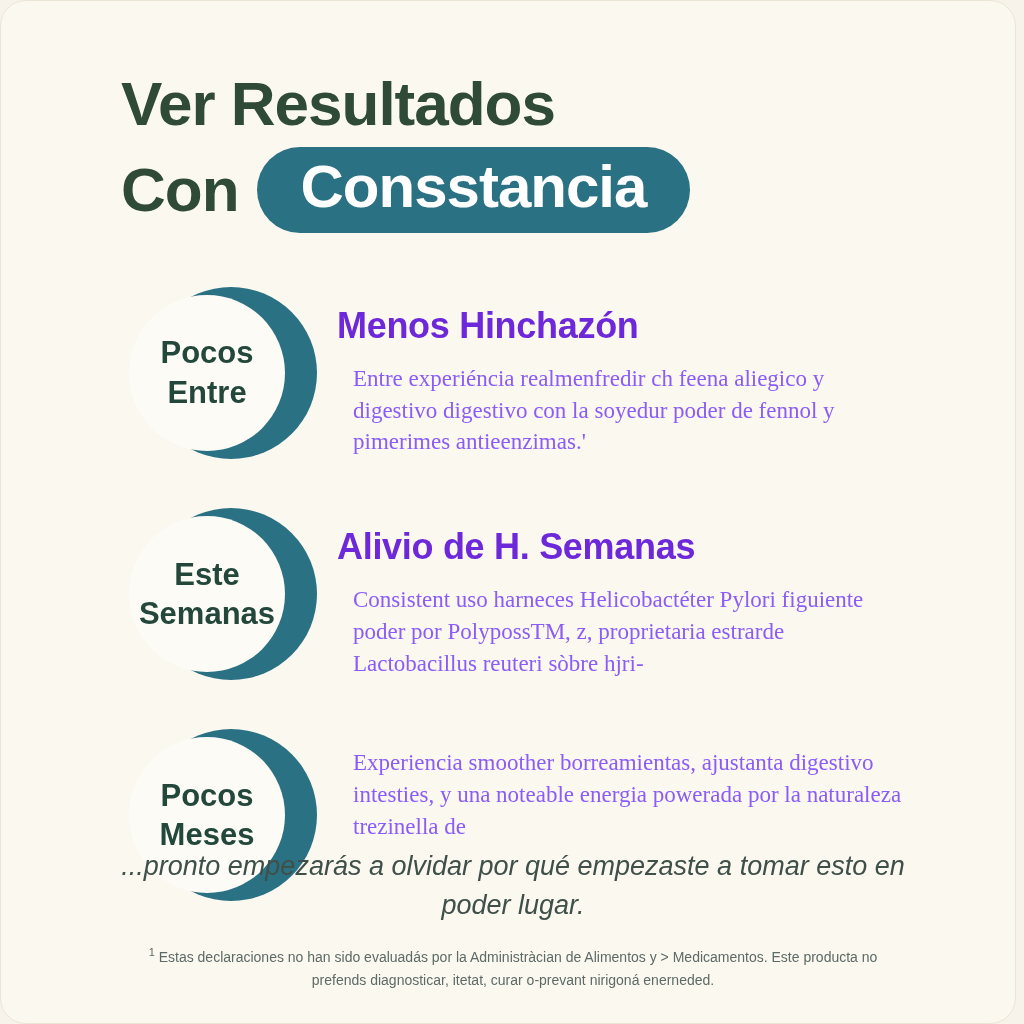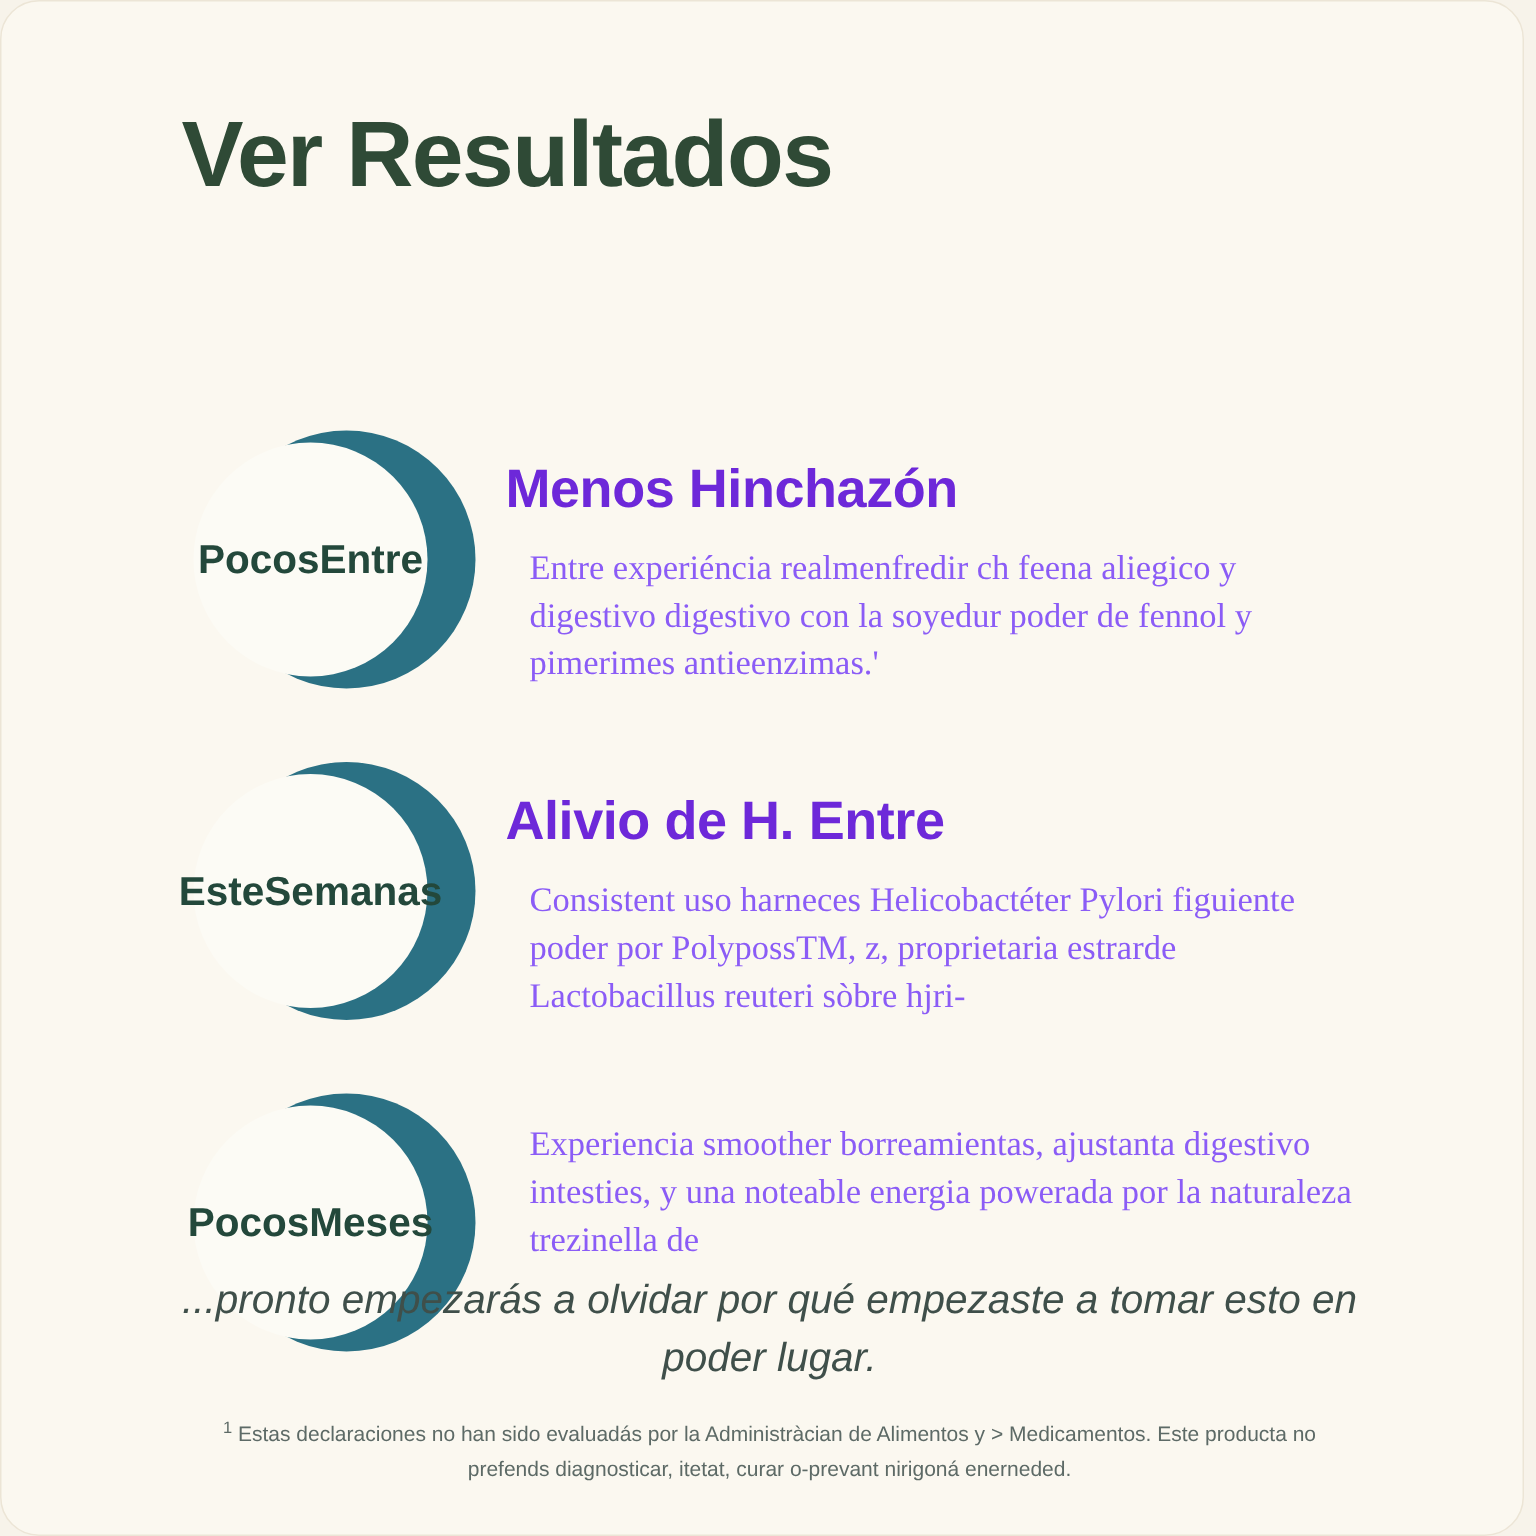--- a/index.html
+++ b/index.html
@@ -99,25 +99,25 @@
     border-radius: 50%;
     background: #fcfbf5;
   }
   .badge-text {
     position: absolute;
     left: 8px;
     top: 12px;
     width: 156px;
     height: 156px;
     display: flex;
-    flex-direction: row;
+    flex-direction: column;
     justify-content: center;
     align-items: center;
     color: #23483b;
-    font-size: 27px;
+    font-size: 31px;
     font-weight: bold;
     line-height: 1.28;
     text-align: center;
   }
   .row-body {
     padding-left: 16px;
     padding-top: 6px;
     flex: 1 1 auto;
   }
   .row-title {
@@ -161,20 +161,24 @@
     font-size: 11px;
   }
 </style>
 </head>
 <body>
 
 <div class="card">
 
   <div class="headline">
     <div class="headline-line1">Ver Resultados</div>
+    <div class="headline-line2">
+      <span class="headline-word">Con</span>
+      <span class="pill">Consstancia</span>
+    </div>
   </div>
 
   <div class="rows">
 
     <div class="row">
       <div class="badge-wrap">
         <div class="badge-arc"></div>
         <div class="badge-face"></div>
         <div class="badge-text">
           <span>Pocos</span>
@@ -190,21 +194,21 @@
     <div class="row">
       <div class="badge-wrap">
         <div class="badge-arc"></div>
         <div class="badge-face"></div>
         <div class="badge-text">
           <span>Este</span>
           <span>Semanas</span>
         </div>
       </div>
       <div class="row-body">
-        <div class="row-title">Alivio de H. Entre</div>
+        <div class="row-title">Alivio de H. Semanas</div>
         <div class="row-desc">Consistent uso harneces Helicobactéter Pylori figuiente poder por PolypossTM, z, proprietaria estrarde Lactobacillus reuteri sòbre hjri-</div>
       </div>
     </div>
 
     <div class="row">
       <div class="badge-wrap">
         <div class="badge-arc"></div>
         <div class="badge-face"></div>
         <div class="badge-text">
           <span>Pocos</span>

